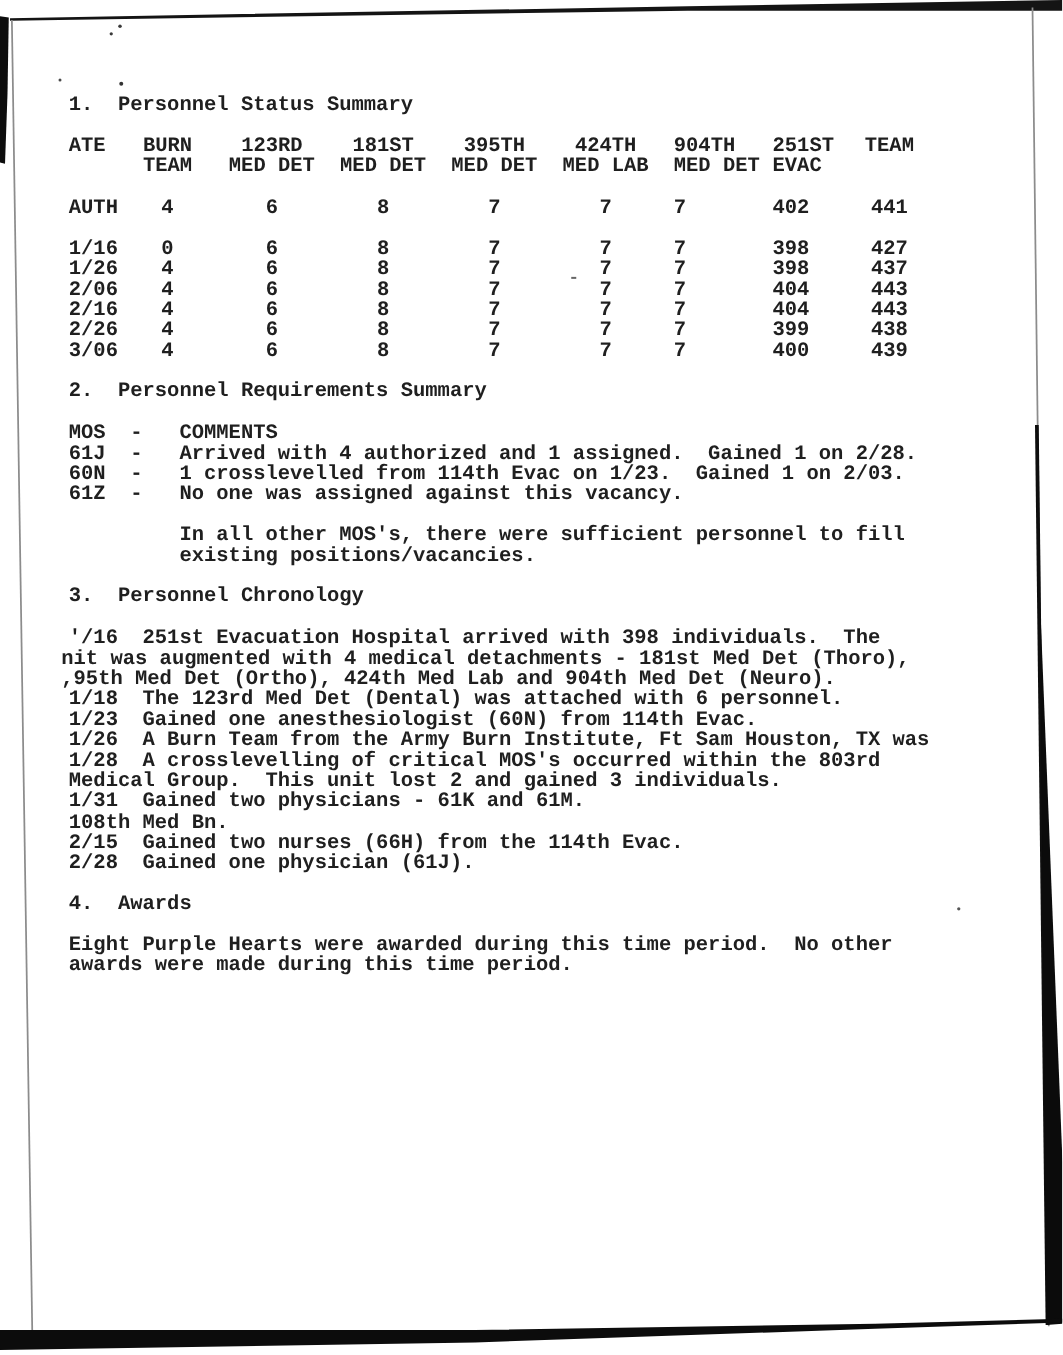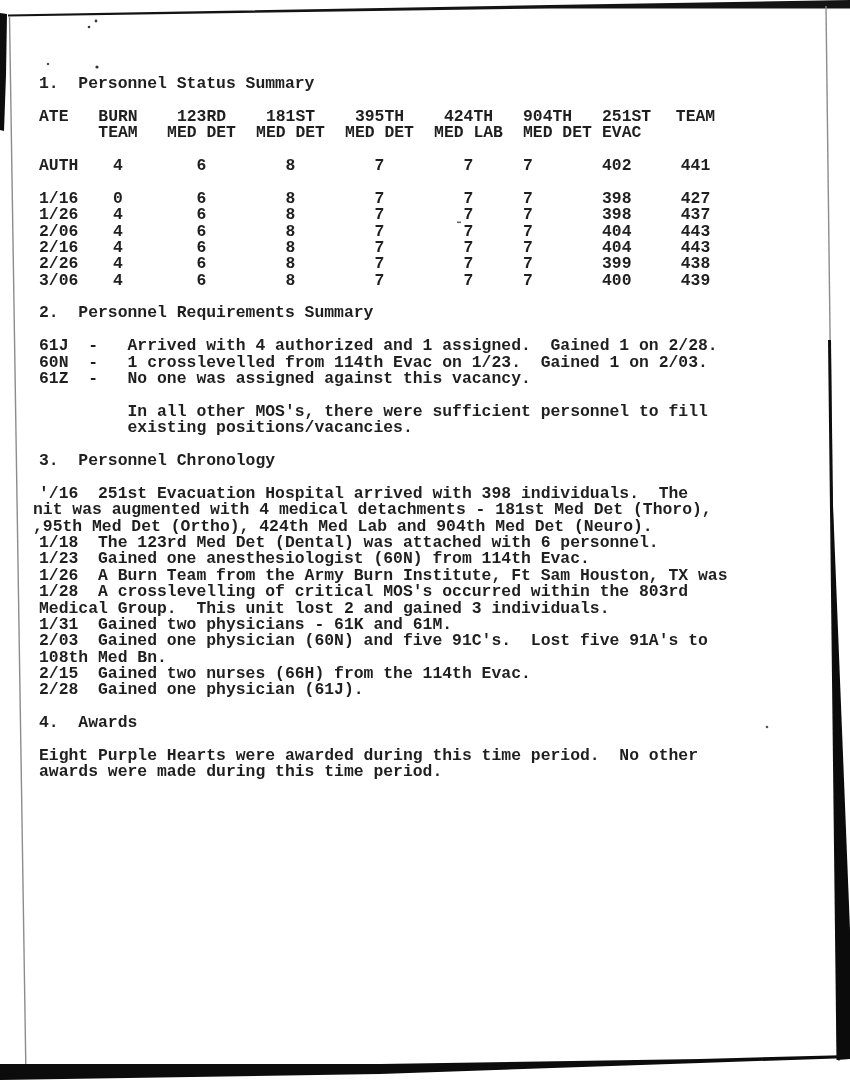--- a/index.html
+++ b/index.html
@@ -1,19 +1,19 @@
 <!DOCTYPE html>
 <html><head>
 <meta charset="utf-8">
 <style>
   html,body{margin:0;padding:0;background:#ffffff;}
   .page{position:relative;width:850px;height:1084px;background:#ffffff;overflow:hidden;}
   .artifacts{position:absolute;left:0;top:0;width:850px;height:1084px;pointer-events:none;}
   .doc{
-    position:absolute;left:39px;top:76px;width:745px;
+    position:absolute;left:55px;top:76px;width:745px;
     font-family:"Liberation Mono","DejaVu Sans Mono",monospace;
     font-weight:bold;font-size:16.4px;line-height:16.4px;color:#1f1f1f;
   }
   .line{height:16.4px;white-space:pre;overflow:visible;}
   .pull{margin-left:-6px;}
   .ptable{display:grid;grid-template-columns:59px 69px 89px 89px 89px 89px 79px 69px 49px;grid-auto-rows:16.4px;}
   .ptable .hd{grid-row:span 2;}
   .tl{height:16.4px;white-space:pre;}
   .tspace{grid-column:1/-1;height:16.4px;}
   .a-left{text-align:left;}
@@ -131,40 +131,40 @@
       <div class="tc a-med">7</div>
       <div class="tc a-med">7</div>
       <div class="tc a-med2">7</div>
       <div class="tc a-left">400</div>
       <div class="tc a-ctr">439</div>
     </div>
 
     <div class="line"></div>
     <div class="line">2.  Personnel Requirements Summary</div>
     <div class="line"></div>
+    <div class="line">MOS  -   COMMENTS</div>
     <div class="line">61J  -   Arrived with 4 authorized and 1 assigned.  Gained 1 on 2/28.</div>
     <div class="line">60N  -   1 crosslevelled from 114th Evac on 1/23.  Gained 1 on 2/03.</div>
     <div class="line">61Z  -   No one was assigned against this vacancy.</div>
     <div class="line"></div>
     <div class="line">         In all other MOS's, there were sufficient personnel to fill</div>
     <div class="line">         existing positions/vacancies.</div>
 
     <div class="line"></div>
     <div class="line">3.  Personnel Chronology</div>
     <div class="line"></div>
     <div class="line">'/16  251st Evacuation Hospital arrived with 398 individuals.  The</div>
     <div class="line pull">nit was augmented with 4 medical detachments - 181st Med Det (Thoro),</div>
     <div class="line pull">,95th Med Det (Ortho), 424th Med Lab and 904th Med Det (Neuro).</div>
     <div class="line">1/18  The 123rd Med Det (Dental) was attached with 6 personnel.</div>
     <div class="line">1/23  Gained one anesthesiologist (60N) from 114th Evac.</div>
     <div class="line">1/26  A Burn Team from the Army Burn Institute, Ft Sam Houston, TX was</div>
     <div class="line">1/28  A crosslevelling of critical MOS's occurred within the 803rd</div>
     <div class="line">Medical Group.  This unit lost 2 and gained 3 individuals.</div>
     <div class="line">1/31  Gained two physicians - 61K and 61M.</div>
-    <div class="line">2/03  Gained one physician (60N) and five 91C's.  Lost five 91A's to</div>
     <div class="line">108th Med Bn.</div>
     <div class="line">2/15  Gained two nurses (66H) from the 114th Evac.</div>
     <div class="line">2/28  Gained one physician (61J).</div>
 
     <div class="line"></div>
     <div class="line">4.  Awards</div>
     <div class="line"></div>
     <div class="line">Eight Purple Hearts were awarded during this time period.  No other</div>
     <div class="line">awards were made during this time period.</div>
 

